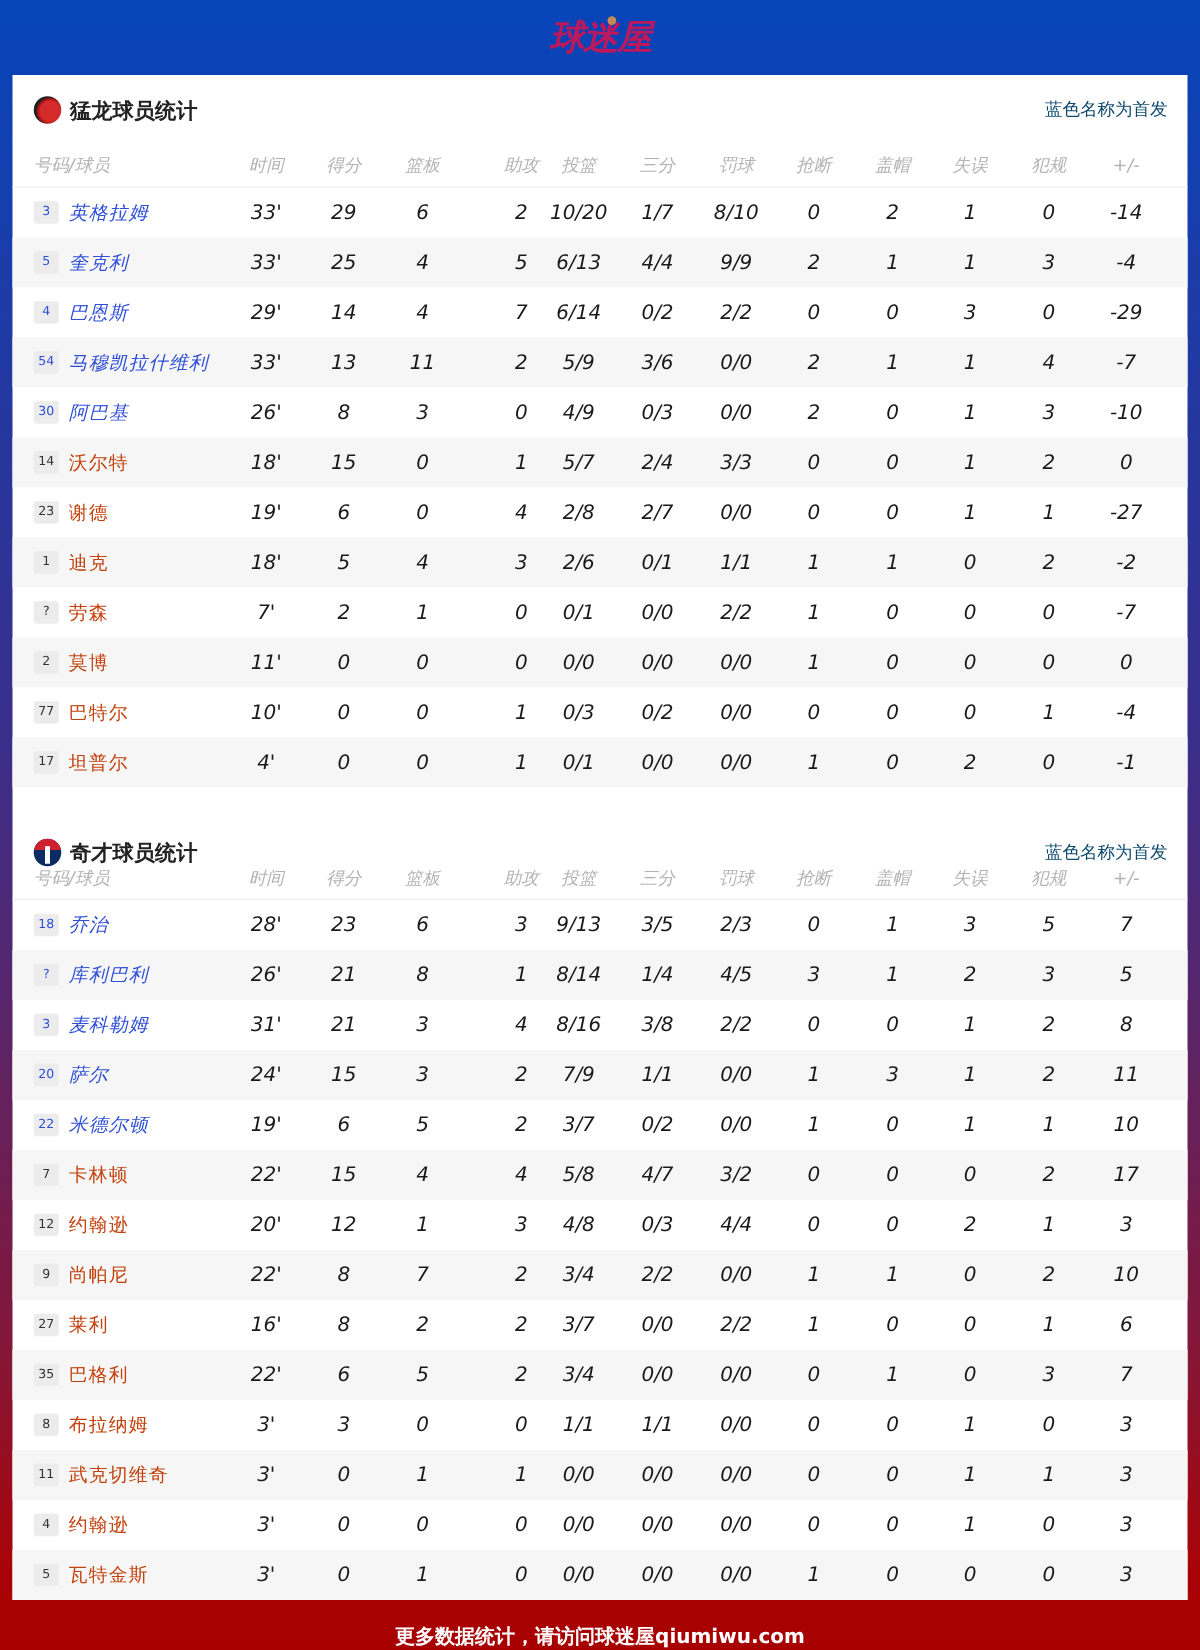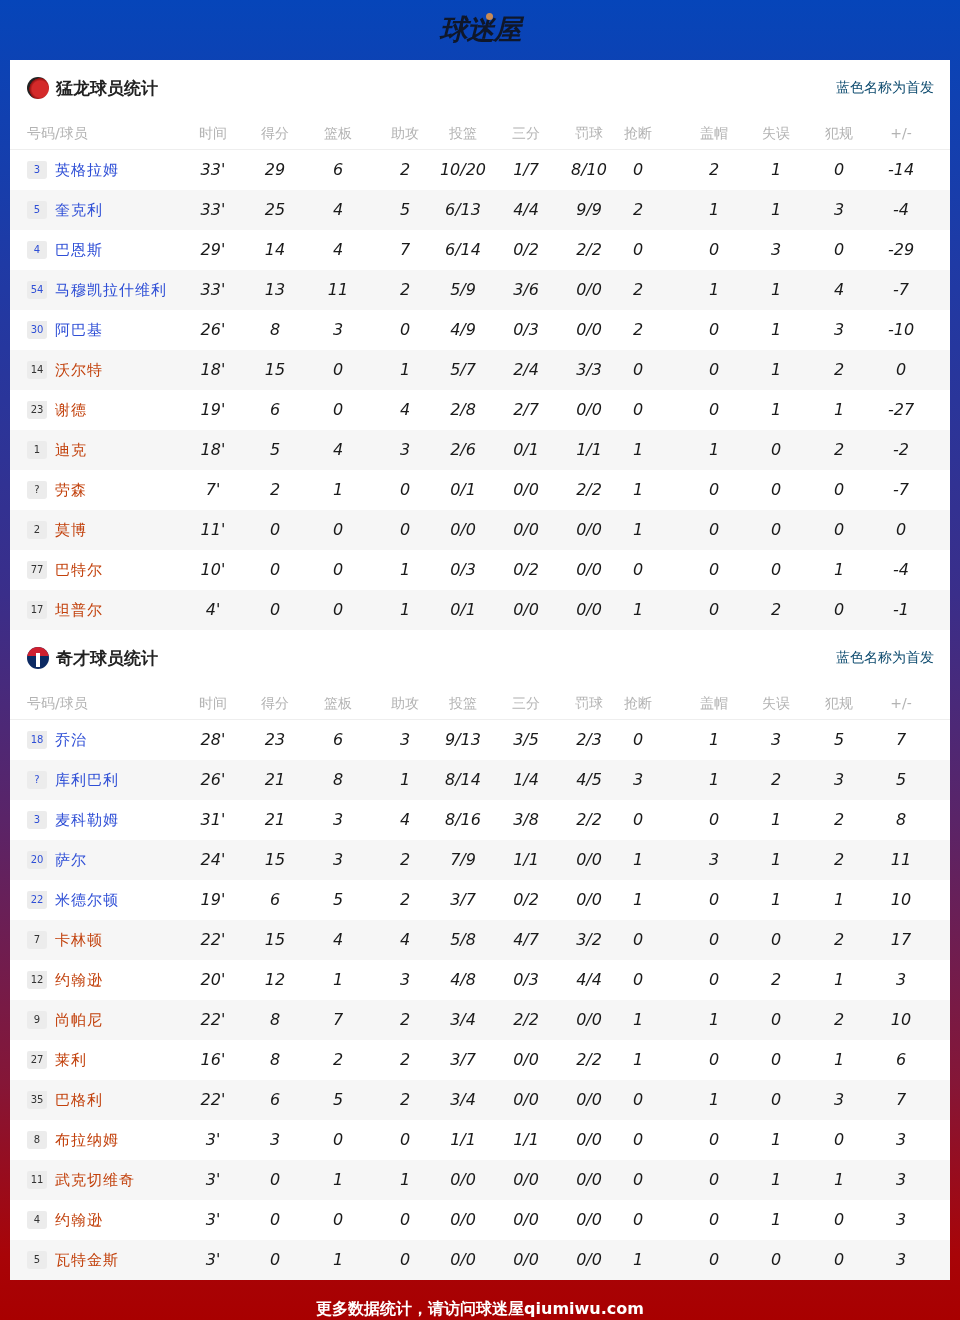--- a/index.html
+++ b/index.html
@@ -3,45 +3,45 @@
 <meta charset="utf-8">
 <style>
   * { box-sizing: border-box; margin: 0; padding: 0; }
   html, body { width: 960px; height: 1320px; overflow: hidden; }
   body {
     font-family: "DejaVu Sans", "Liberation Sans", sans-serif;
     background: linear-gradient(180deg, #0645b9 0%, #1f3aa5 20%, #3a2e8a 45%, #5a2468 62%, #851637 82%, #a80408 95%, #a80000 100%);
     position: relative;
   }
   .topbar { position: absolute; left: 0; top: 0; width: 960px; height: 60px; display: flex; align-items: center; justify-content: center; }
-  .brand { color: #0f172a; font-size: 28px; font-weight: bold; font-style: italic; letter-spacing: -1px; position: relative; }
+  .brand { color: #be185d; font-size: 28px; font-weight: bold; font-style: italic; letter-spacing: -1px; position: relative; }
   .brand .dot { position: absolute; left: 46px; top: 2px; width: 7px; height: 7px; border-radius: 50%; background: #c88a55; }
   .card { position: absolute; left: 10px; top: 60px; width: 940px; height: 1220px; background: #ffffff; }
   .section-title { position: absolute; left: 0; width: 940px; height: 56px; display: flex; align-items: center; }
   .team-logo { position: absolute; left: 17px; width: 22px; height: 22px; border-radius: 50%; }
   .logo-raptors { background: radial-gradient(circle at 60% 55%, #d42a2a 0 45%, #8a1010 60%, #222 62%); }
   .logo-wizards { background: #0c2a63; overflow: hidden; }
   .logo-wizards::before { content: ""; position: absolute; left: 0; top: 0; width: 22px; height: 9px; background: #cf2030; border-radius: 11px 11px 0 0; }
   .logo-wizards::after { content: ""; position: absolute; left: 9px; top: 6px; width: 4px; height: 14px; background: #ffffff; }
   .team-title { position: absolute; left: 46px; font-size: 17px; font-weight: bold; color: #222; }
   .starter-note { position: absolute; right: 16px; font-size: 14px; color: #0c4a6e; }
-  .hdr-row { position: absolute; left: 0; width: 940px; height: 34px; border-bottom: 1px solid #eeeeee; }
+  .hdr-row { position: absolute; left: 0; width: 940px; height: 34px; border-bottom: 1px solid #eeeeee; font-style: italic; }
   .hdr-row span { position: absolute; top: 0; height: 34px; line-height: 34px; font-size: 14px; color: #b3b3b3; }
   .hdr-row .h-player { left: 17px; }
   .rows { position: absolute; left: 0; width: 940px; }
   .row { position: relative; width: 940px; height: 40px; }
   .row:nth-child(even) { background: #f6f6f6; }
   .row .cell { position: absolute; top: 0; height: 40px; line-height: 40px; font-size: 16px; font-style: italic; color: #1a1a1a; text-align: center; width: 60px; }
   .badge { position: absolute; left: 17px; top: 11px; width: 20px; height: 18px; background: #ececec; border-radius: 2px 2px 3px 3px; font-size: 10px; font-style: normal; line-height: 18px; text-align: center; color: #333; }
   .badge::before, .badge::after { content: ""; position: absolute; top: 0; width: 4px; height: 3px; background: inherit; }
   .pname { position: absolute; left: 45px; top: 0; height: 40px; line-height: 40px; font-size: 15px; color: #c2410c; letter-spacing: 1px; }
-  .row.starter .pname { color: #2f4fd6; }
+  .row.starter .pname { color: #2f4fd6; font-style: italic; }
   .row.starter .badge { color: #2f4fd6; }
-  .c0 { left: 173px; } .c1 { left: 235px; } .c2 { left: 298px; } .c3 { left: 365px; }
-  .c4 { left: 423px; } .c5 { left: 486px; } .c6 { left: 549px; } .c7 { left: 598px; }
+  .c0 { left: 173px; } .c1 { left: 235px; } .c2 { left: 298px; } .c3 { left: 377px; }
+  .c4 { left: 423px; } .c5 { left: 486px; } .c6 { left: 549px; } .c7 { left: 611px; }
   .c8 { left: 674px; } .c9 { left: 736px; } .c10 { left: 799px; } .c11 { left: 861px; }
   .hdr-row .hc { width: 60px; text-align: center; }
   .footer { position: absolute; left: 0; top: 1280px; width: 960px; height: 40px; display: flex; align-items: flex-end; justify-content: center; color: #ffffff; font-size: 16px; font-weight: bold; }
 </style>
 </head>
 <body>
 
 <div class="topbar">
   <div class="brand">
     <span>球迷屋</span>
@@ -259,21 +259,21 @@
         <span class="cell c5">0/0</span>
         <span class="cell c6">0/0</span>
         <span class="cell c7">1</span>
         <span class="cell c8">0</span>
         <span class="cell c9">2</span>
         <span class="cell c10">0</span>
         <span class="cell c11">-1</span>
       </div>
     </div>
 
-  <div class="section-title" style="top:570px;">
+  <div class="section-title" style="top:594px;">
     <span class="team-logo logo-wizards"></span>
     <span class="team-title">奇才球员统计</span>
     <span class="starter-note">蓝色名称为首发</span>
   </div>
   <div class="hdr-row" style="top:626px;" id="hdr1">
       <span class="h-player">号码/球员</span>
       <span class="hc c0">时间</span>
       <span class="hc c1">得分</span>
       <span class="hc c2">篮板</span>
       <span class="hc c3">助攻</span>

